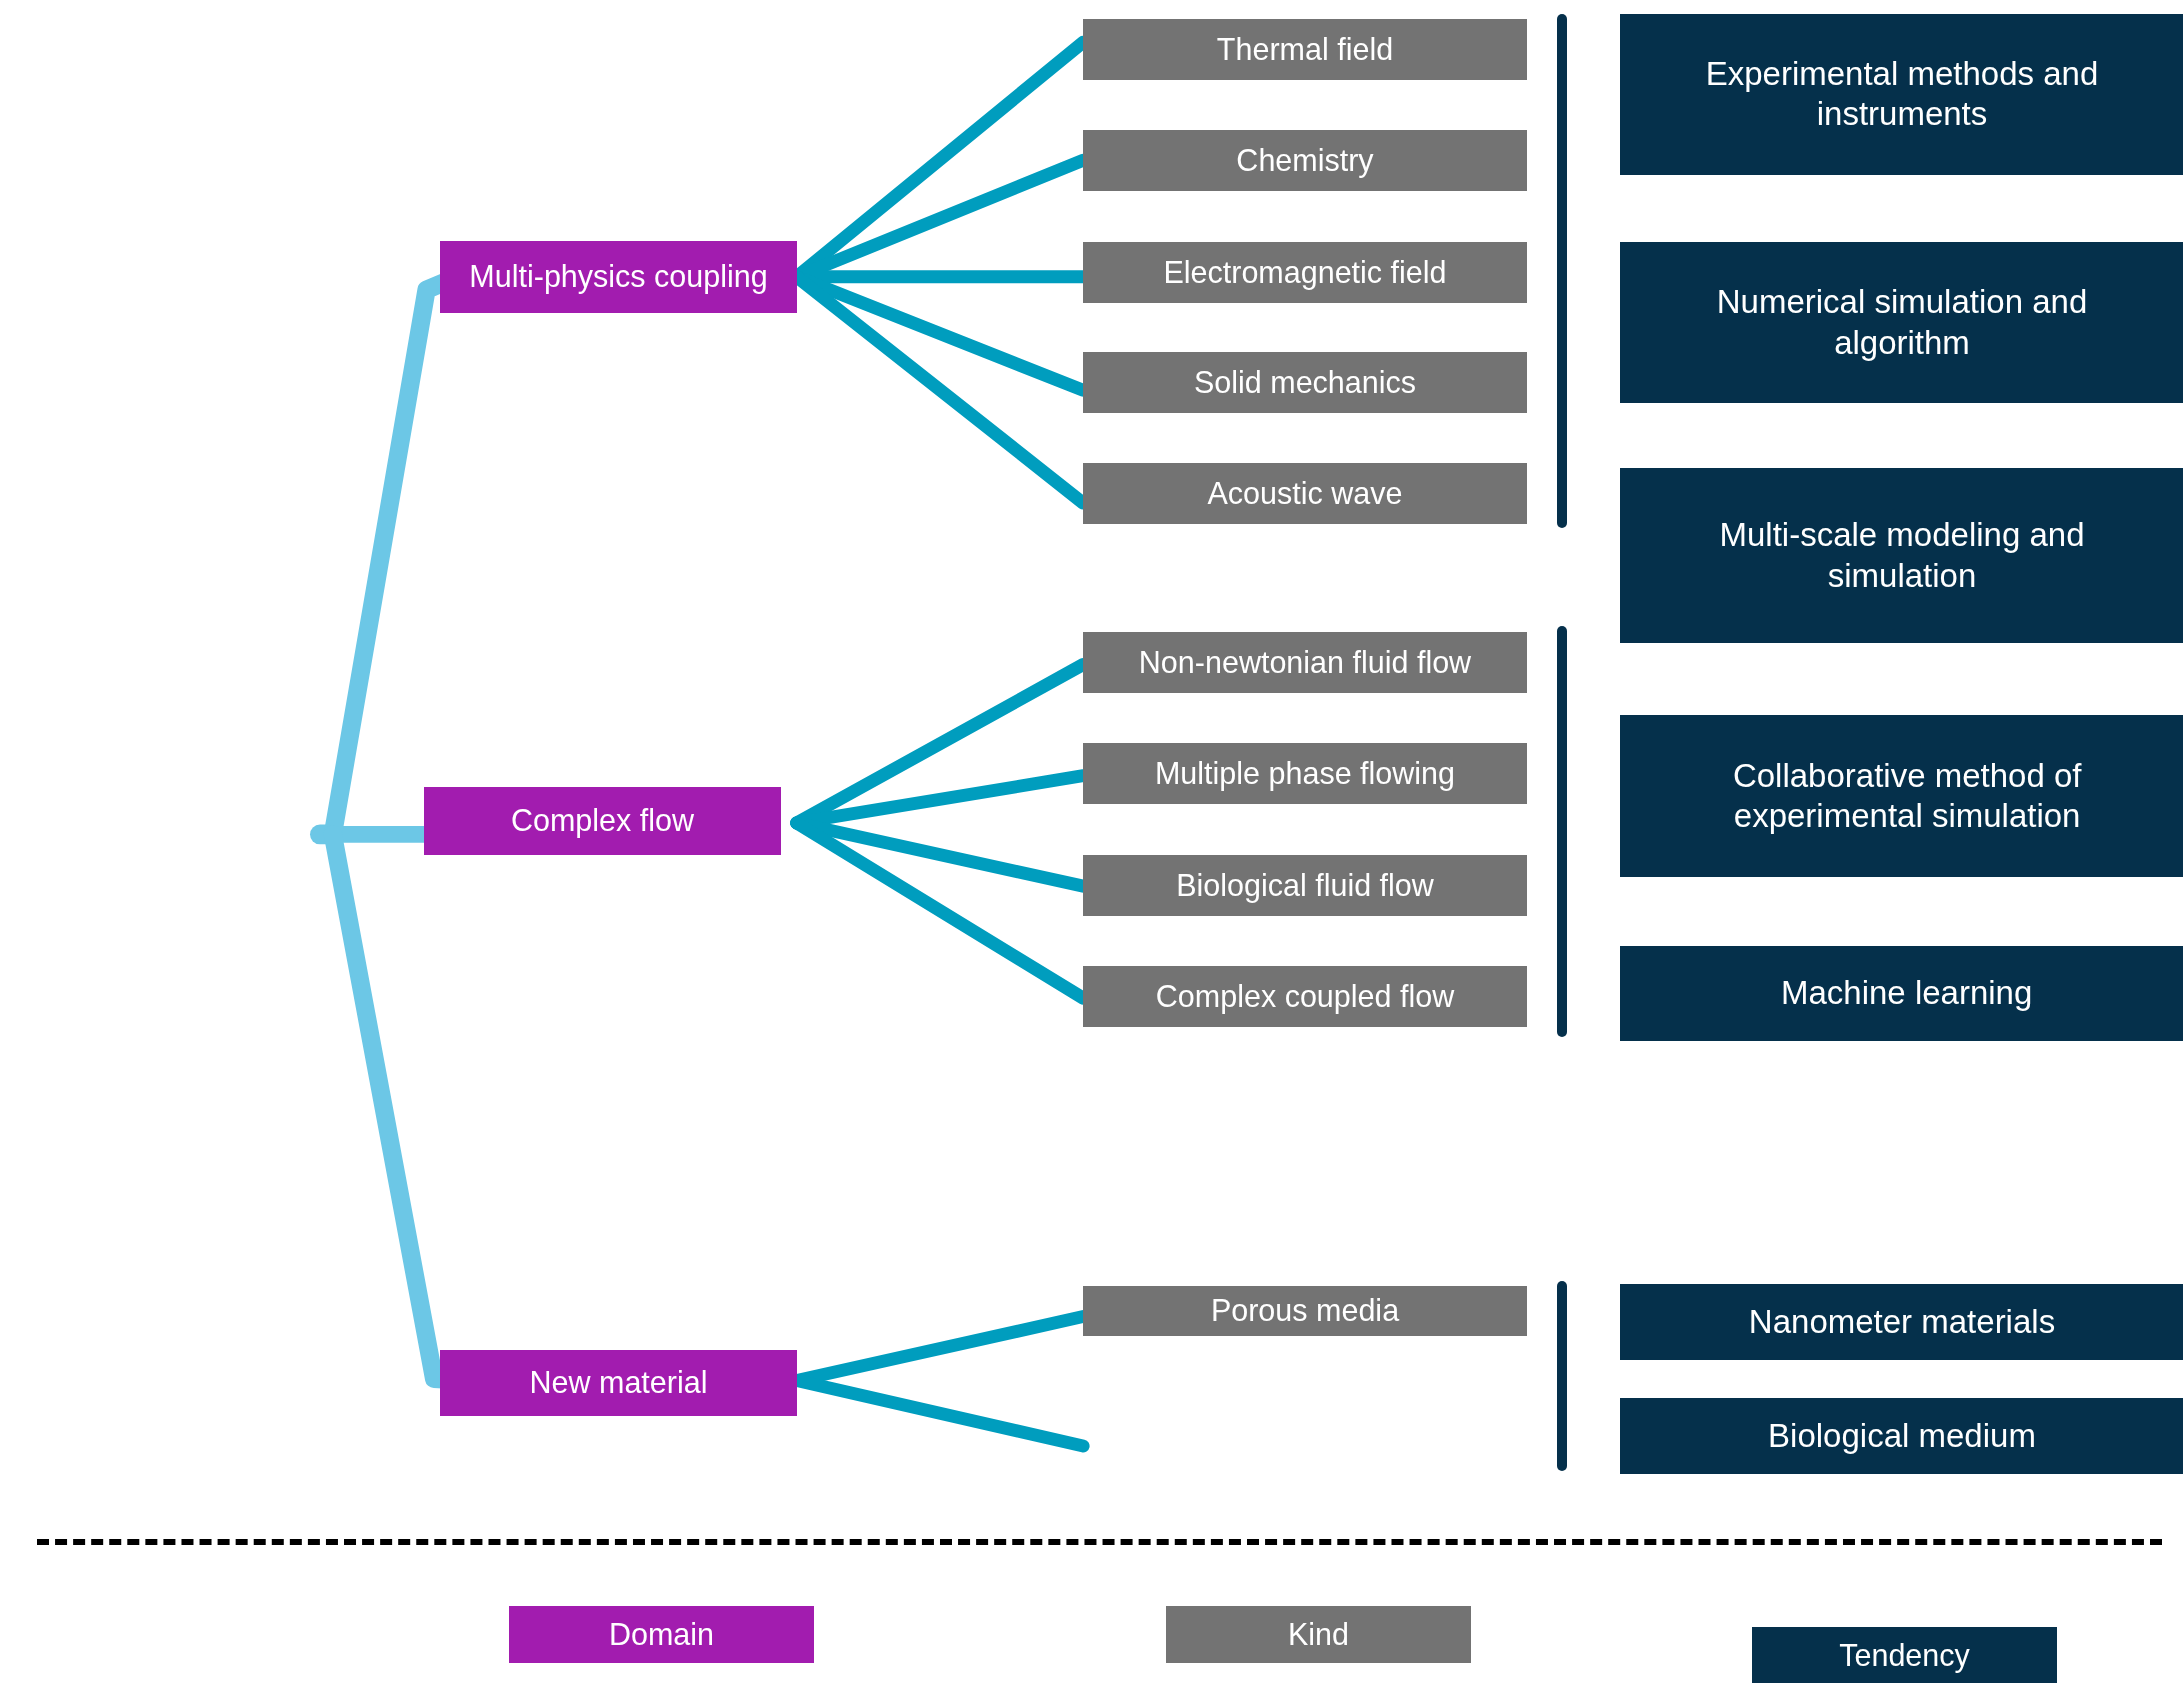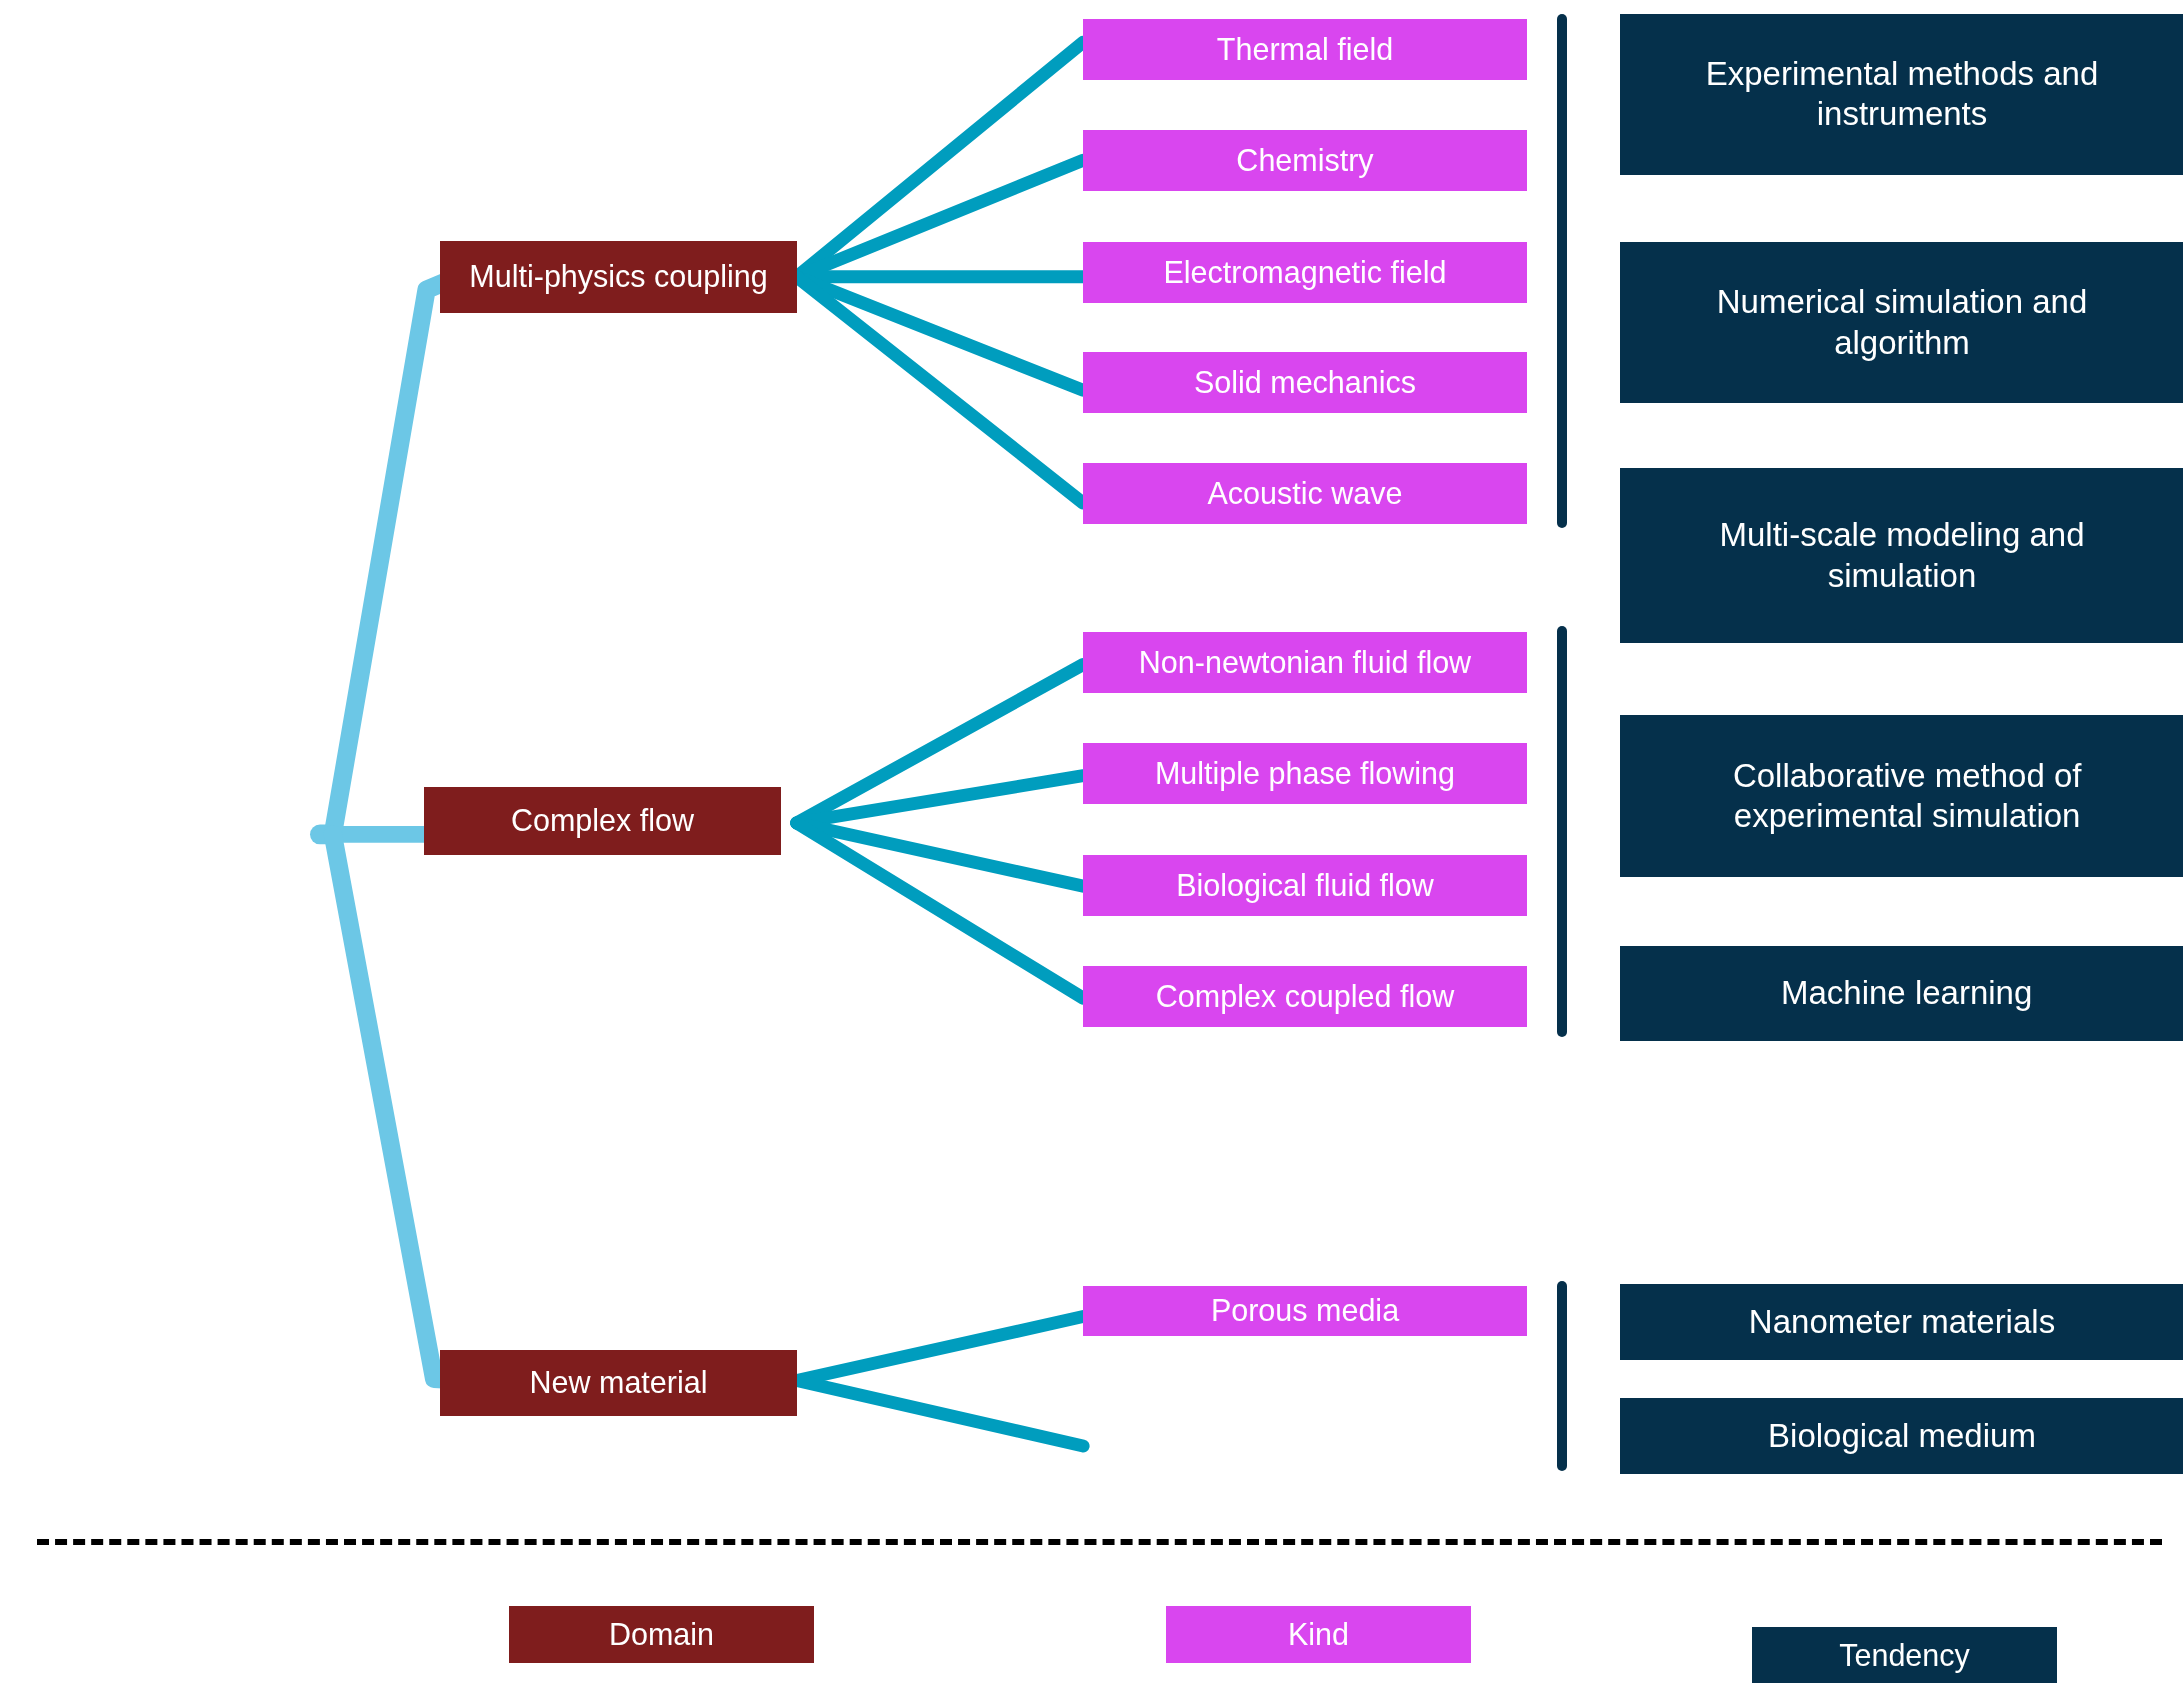--- a/index.html
+++ b/index.html
@@ -13,22 +13,22 @@
   .box{
     position:absolute;
     display:flex;align-items:center;justify-content:center;
     text-align:center;
     color:#ffffff;
     line-height:1.22;
     box-sizing:border-box;
     padding:3px 10.7px;
     white-space:pre-line;
   }
-  .domain{background:#7f1d1d;font-size:30.5px;}
-  .kind{background:#d946ef;font-size:30.5px;}
+  .domain{background:#a21caf;font-size:30.5px;}
+  .kind{background:#737373;font-size:30.5px;}
   .tendency{background:#05304B;font-size:33px;}
   .legend-box{
     position:absolute;
     display:flex;align-items:center;justify-content:center;
     color:#ffffff;font-size:30.5px;
   }
   #edges{position:absolute;left:0;top:0;width:2183px;height:1684px;}
   .vbar{position:absolute;background:#05304B;border-radius:6.1px;width:10px;}
   .divider{
     position:absolute;

